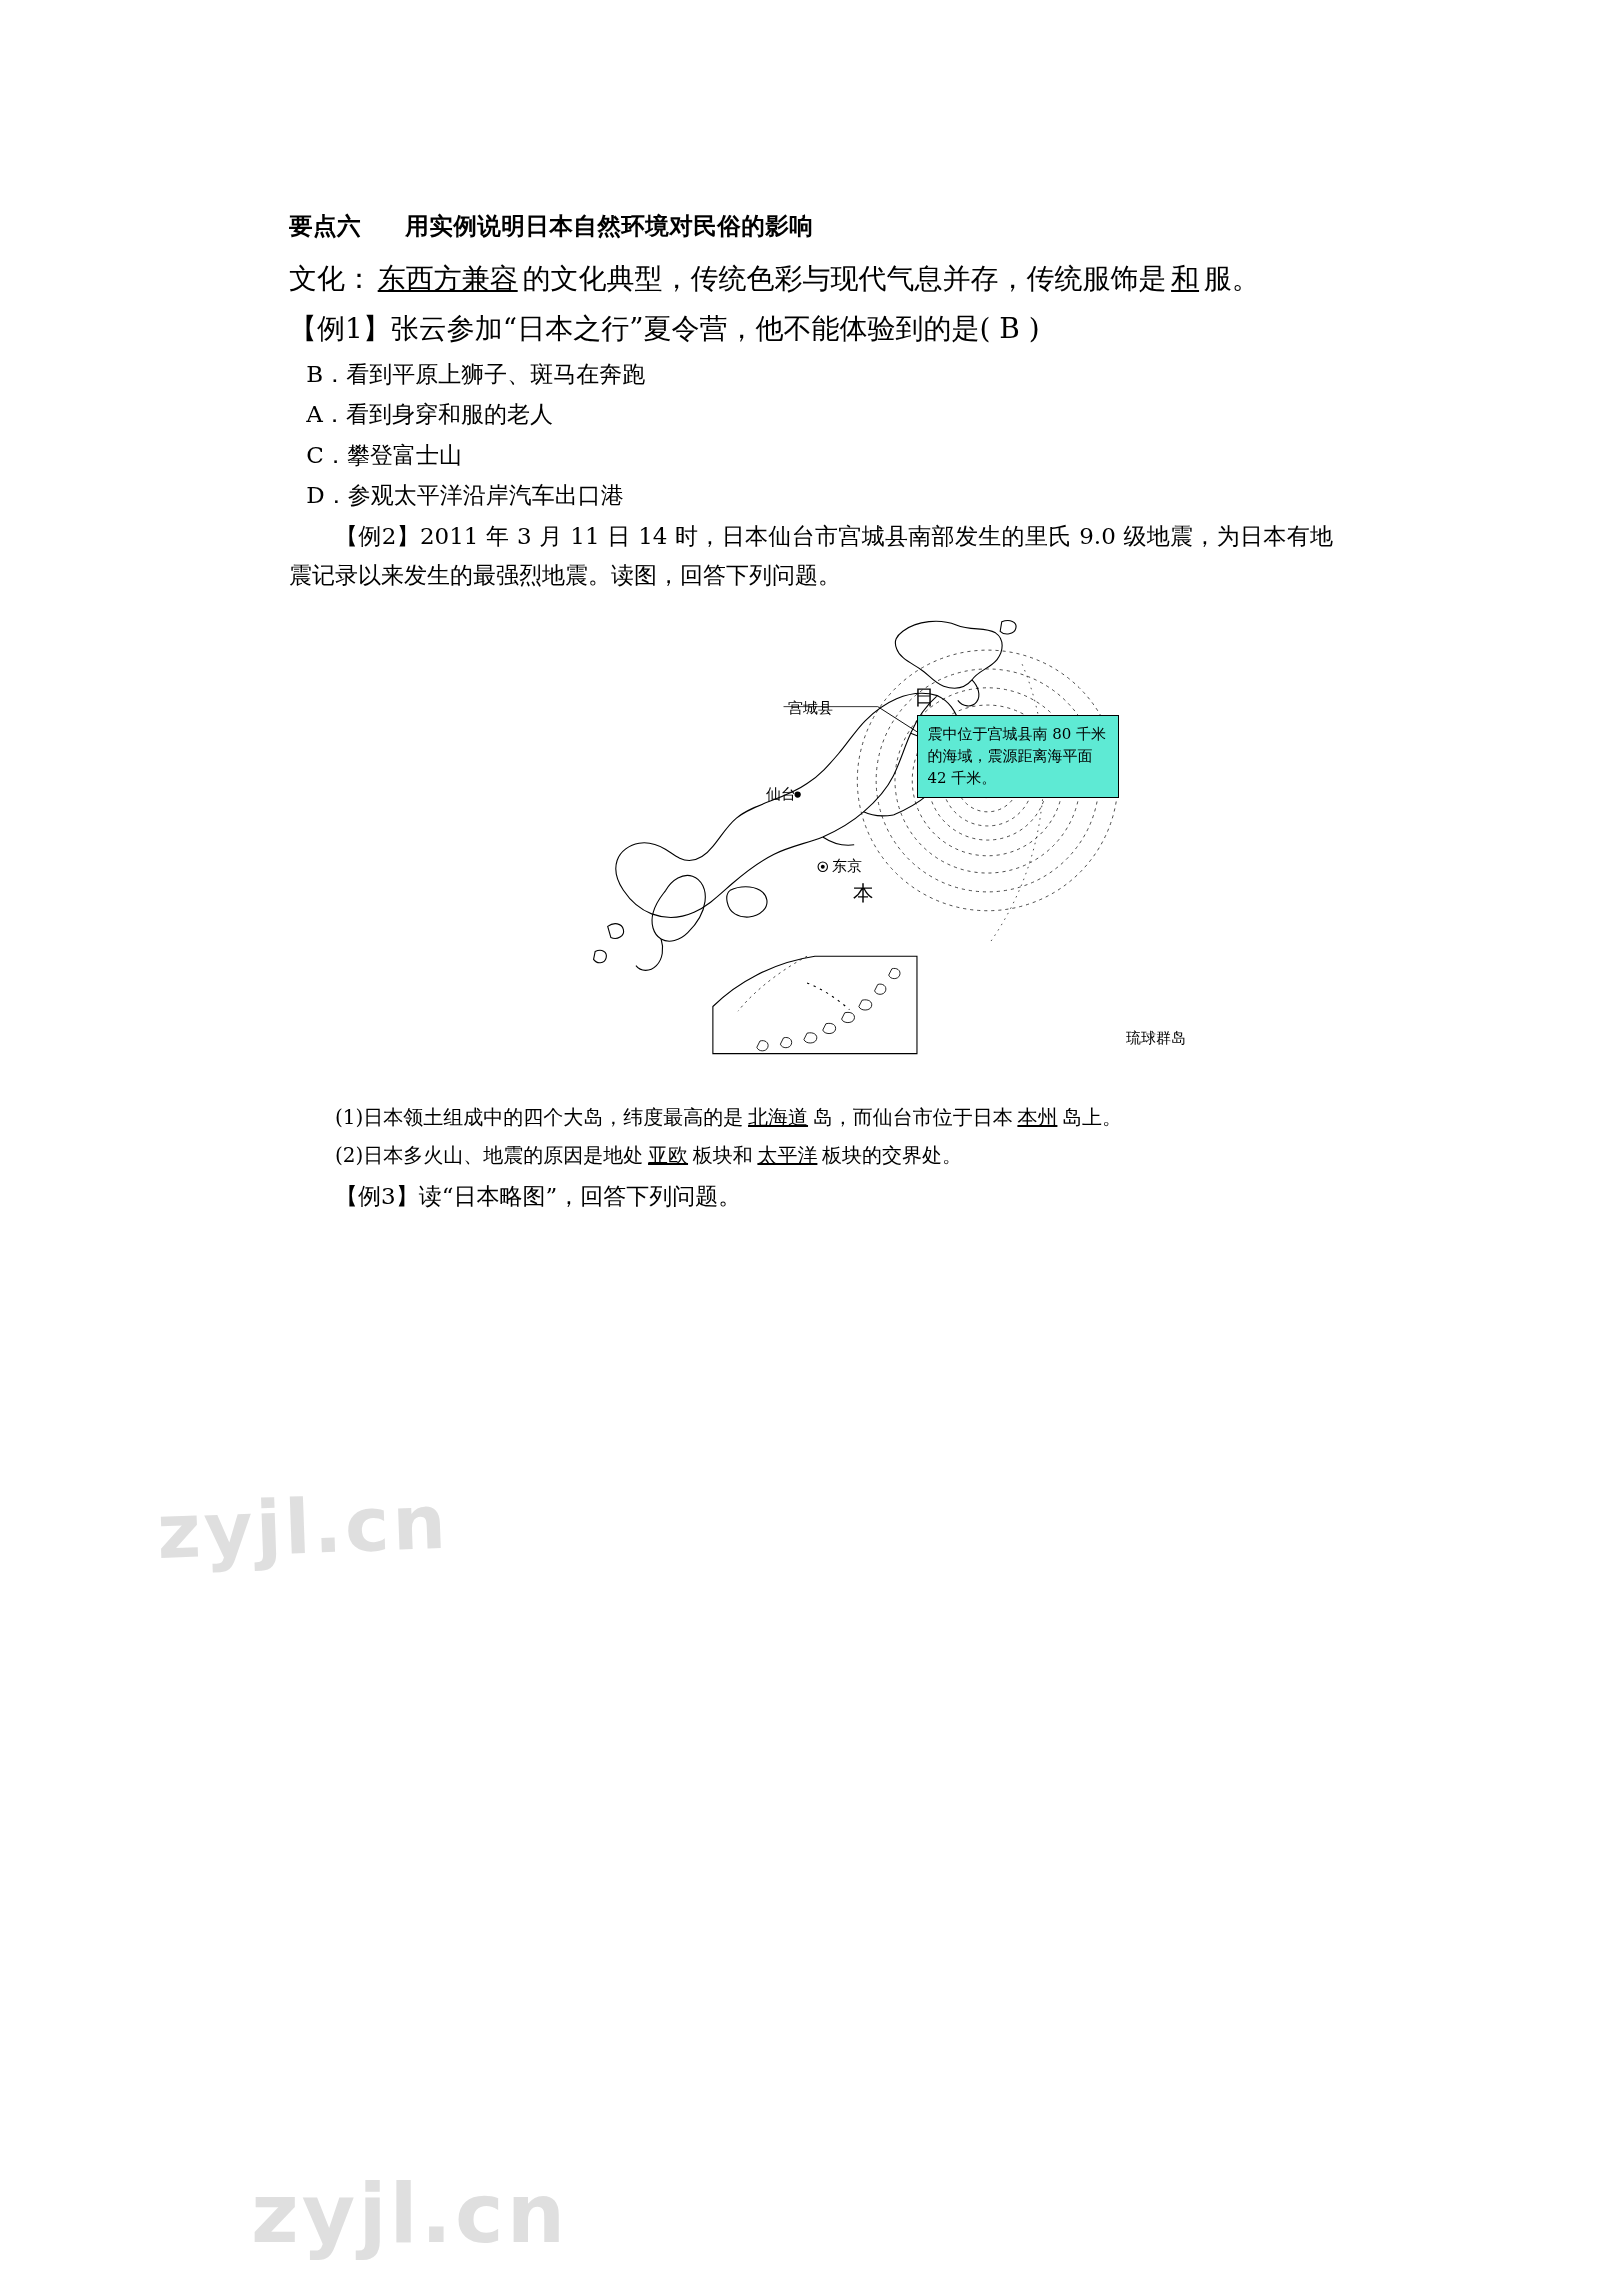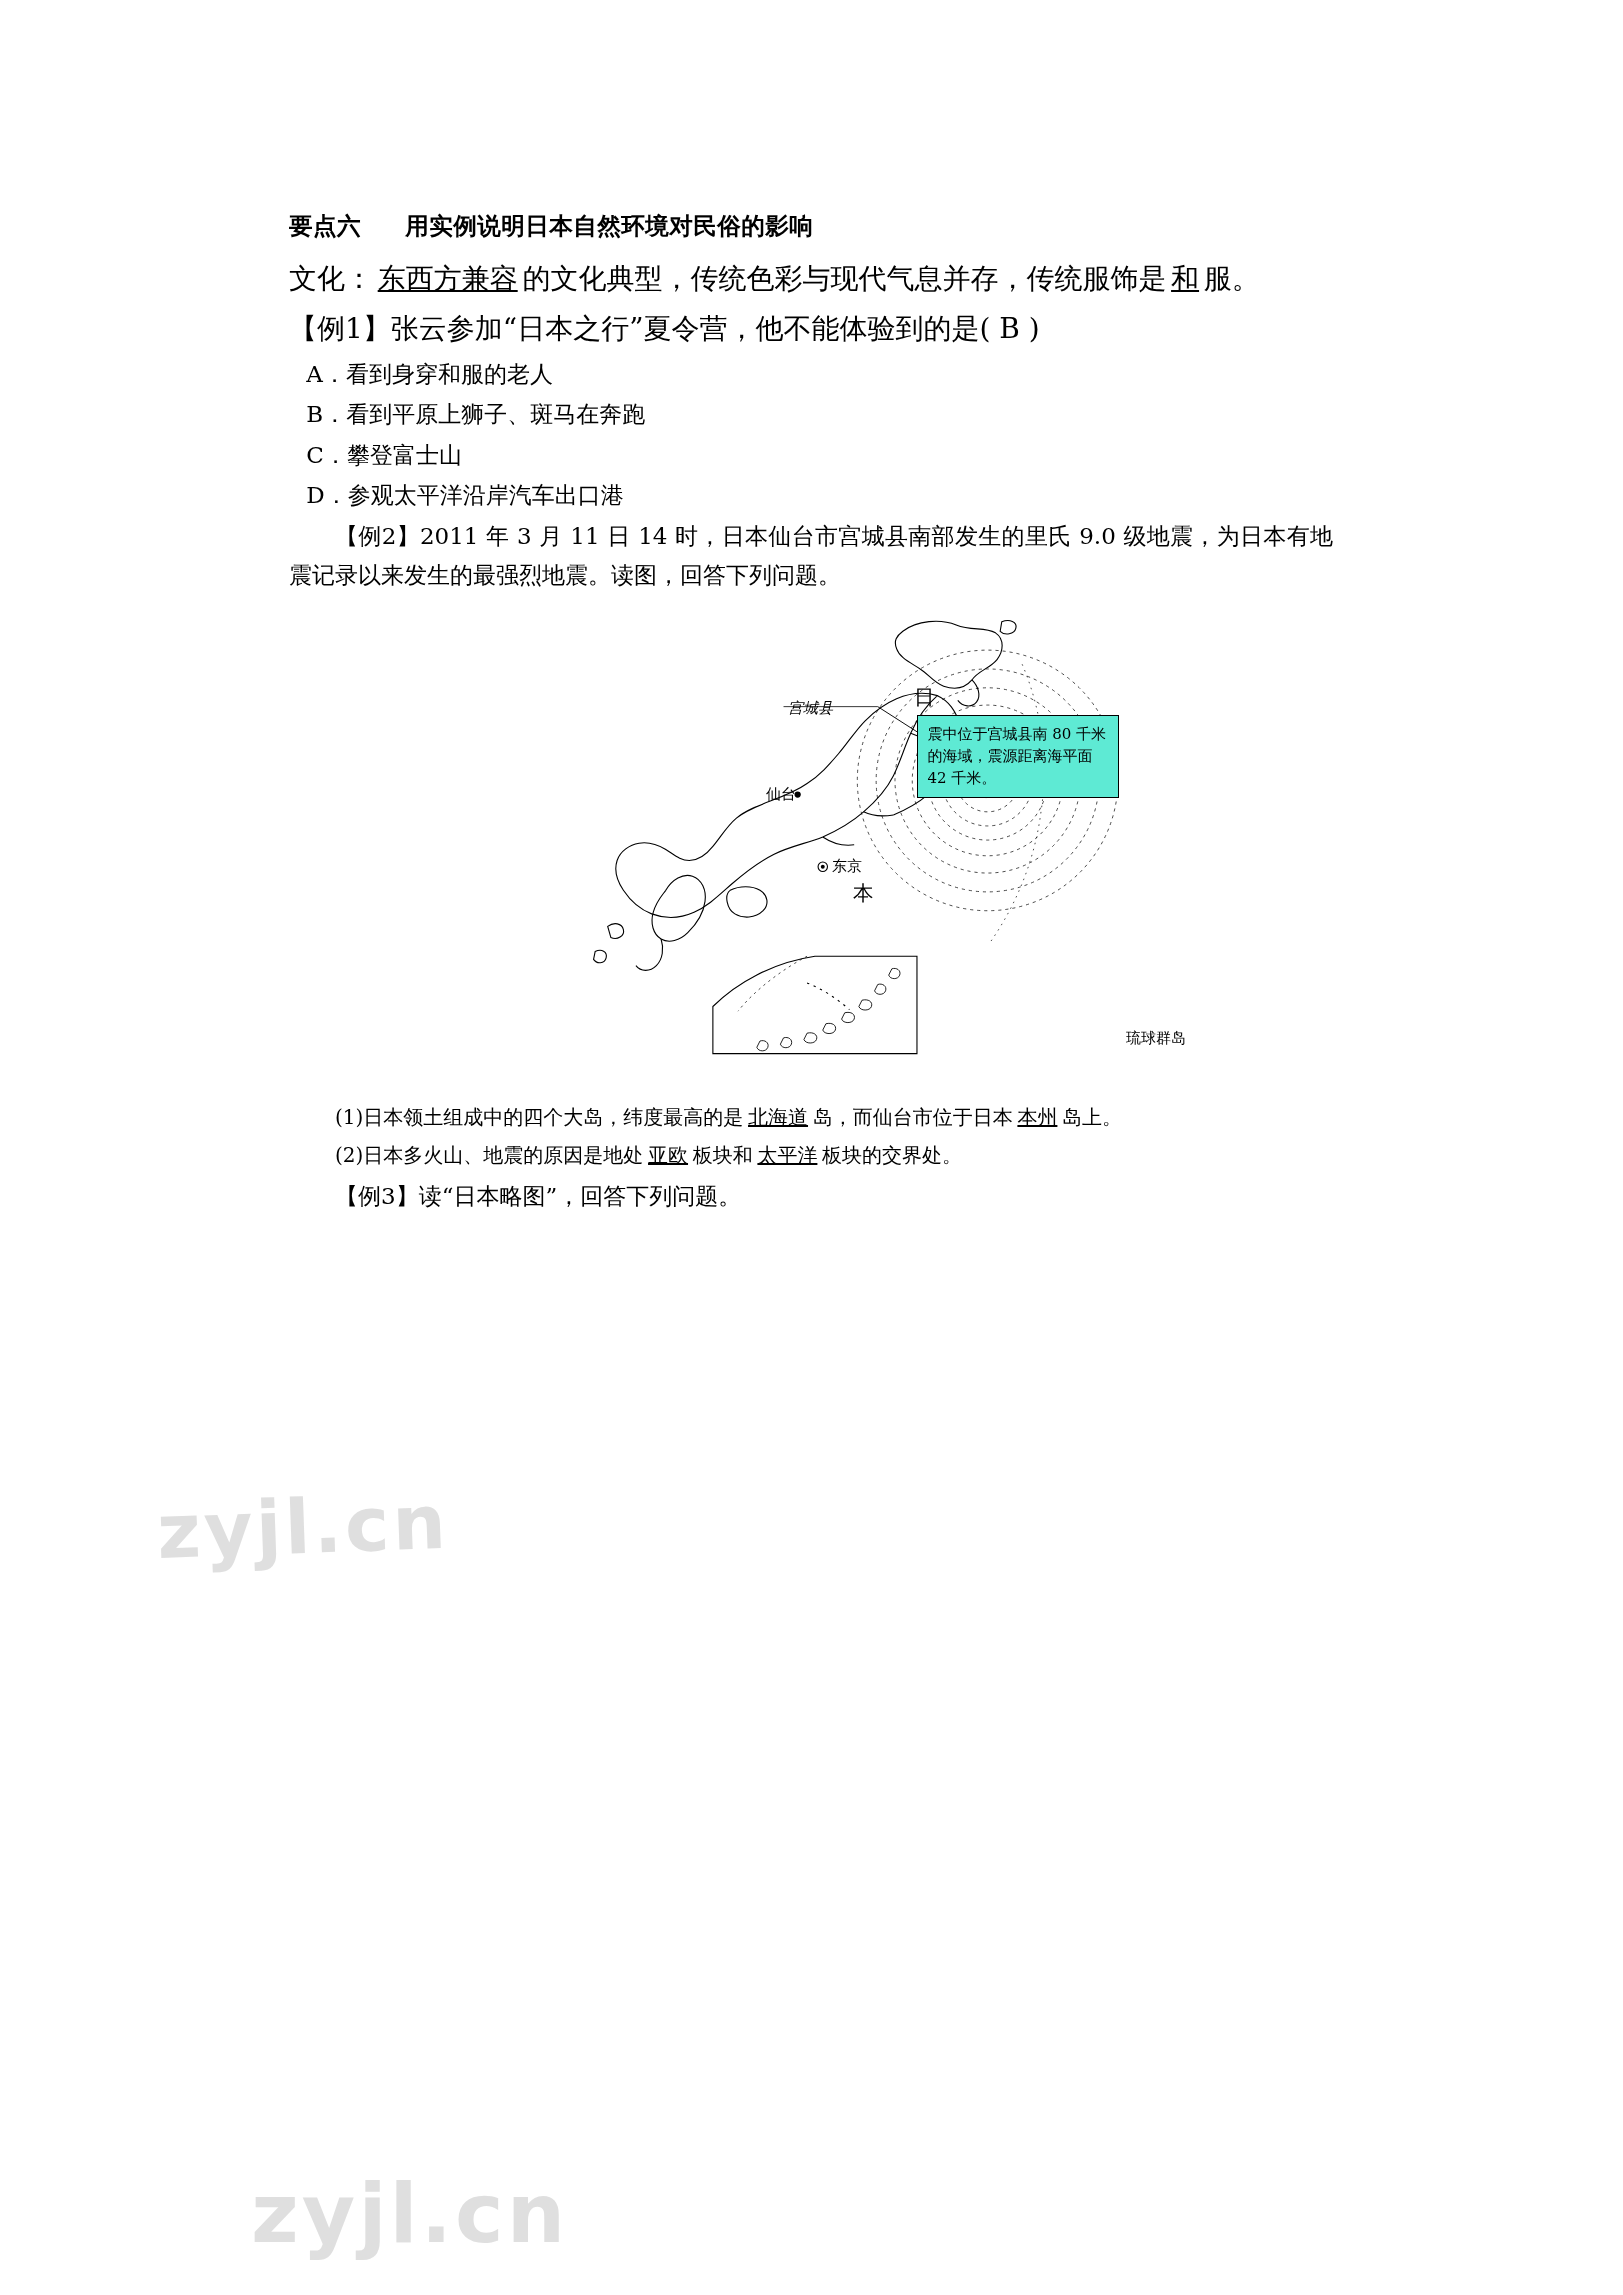--- a/index.html
+++ b/index.html
@@ -129,22 +129,22 @@
       <span class="gap"></span>
       <span>用实例说明日本自然环境对民俗的影响</span>
     </div>
 
     <div class="line">
       <span>文化：</span><span class="fill">东西方兼容</span><span>的文化典型，传统色彩与现代气息并存，传统服饰是</span><span class="fill">和</span><span>服。</span>
     </div>
 
     <div class="line">【例1】张云参加“日本之行”夏令营，他不能体验到的是( B )</div>
 
+    <div class="opt">B．看到平原上狮子、斑马在奔跑</div>
     <div class="opt">A．看到身穿和服的老人</div>
-    <div class="opt">B．看到平原上狮子、斑马在奔跑</div>
     <div class="opt">C．攀登富士山</div>
     <div class="opt">D．参观太平洋沿岸汽车出口港</div>
 
 
     <div class="para indent">【例2】2011 年 3 月 11 日 14 时，日本仙台市宫城县南部发生的里氏 9.0 级地震，为日本有地震记录以来发生的最强烈地震。读图，回答下列问题。</div>
 
     <div class="figure">
       <svg width="1044" height="471" viewBox="0 0 1330 600">
         <g transform="translate(330,0)" fill="none" stroke="#000" stroke-width="1.4">
 
@@ -216,21 +216,21 @@
           <path d="M330 436 C300 452 264 478 242 506" stroke-dasharray="3 5" stroke-width="0.9"></path>
         </g>
 
         <g transform="translate(330,0)" fill="none" stroke="#000" stroke-width="0.9" stroke-dasharray="2 6">
           <path d="M604 64 C628 120 638 186 628 252 C620 314 596 372 562 420"></path>
         </g>
       </svg>
 
       <div class="lbl big" style="left:625px; top:69px;">日</div>
       <div class="lbl big" style="left:564px; top:265px;">本</div>
-      <div class="lbl" style="left:499px; top:85px;font-style:italic;">宫城县</div>
+      <div class="lbl" style="left:499px; top:85px;">宫城县</div>
       <div class="lbl" style="left:477px; top:171px;">仙台</div>
       <div class="lbl" style="left:543px; top:243px;">东京</div>
       <div class="lbl" style="left:837px; top:415px;">琉球群岛</div>
 
       <div class="callout">震中位于宫城县南 80 千米的海域，震源距离海平面 42 千米。</div>
     </div>
 
     <div class="q">
       <span>(1)日本领土组成中的四个大岛，纬度最高的是</span><span class="fill">北海道</span><span>岛，而仙台市位于日本</span><span class="fill">本州</span><span>岛上。</span>
     </div>

